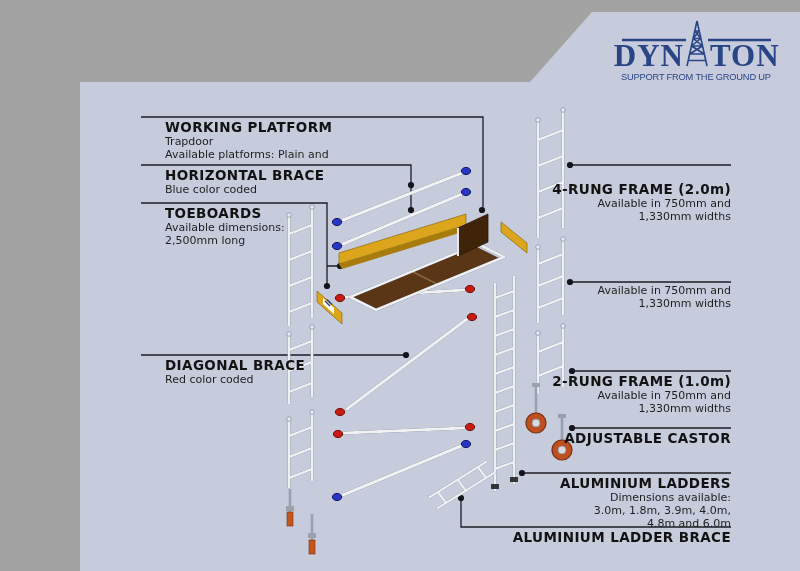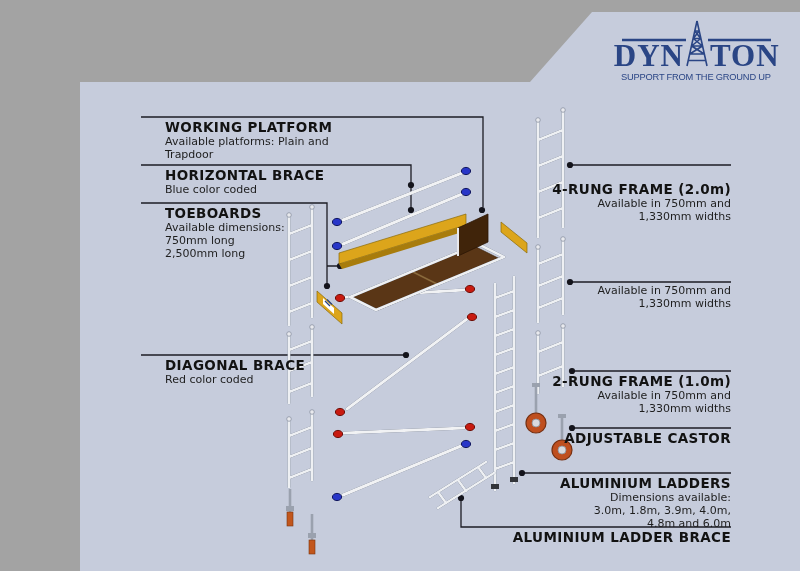--- a/index.html
+++ b/index.html
@@ -212,31 +212,30 @@
                  M691.6,46 L704.2,54 M702.4,46 L689.8,54"></path>
       </g>
       <text x="684" y="66" text-anchor="end" class="logo-serif">DYN</text>
       <text x="710" y="66" class="logo-serif">TON</text>
       <text x="621" y="80" class="logo-tag" textLength="150" lengthAdjust="spacing">SUPPORT FROM THE GROUND UP</text>
     </g>
   </svg>
 
   <div class="lbl left" style="top:119px">
     <div class="h">WORKING PLATFORM</div>
+    <div class="s">Trapdoor</div>
     <div class="s">Available platforms: Plain and</div>
-    <div class="s">Trapdoor</div>
   </div>
   <div class="lbl left" style="top:167px">
     <div class="h">HORIZONTAL BRACE</div>
     <div class="s">Blue color coded</div>
   </div>
   <div class="lbl left" style="top:205px">
     <div class="h">TOEBOARDS</div>
     <div class="s">Available dimensions:</div>
-    <div class="s">750mm long</div>
     <div class="s">2,500mm long</div>
   </div>
   <div class="lbl left" style="top:357px">
     <div class="h">DIAGONAL BRACE</div>
     <div class="s">Red color coded</div>
   </div>
 
   <div class="lbl right" style="top:181px">
     <div class="h">4-RUNG FRAME (2.0m)</div>
     <div class="s">Available in 750mm and</div>

